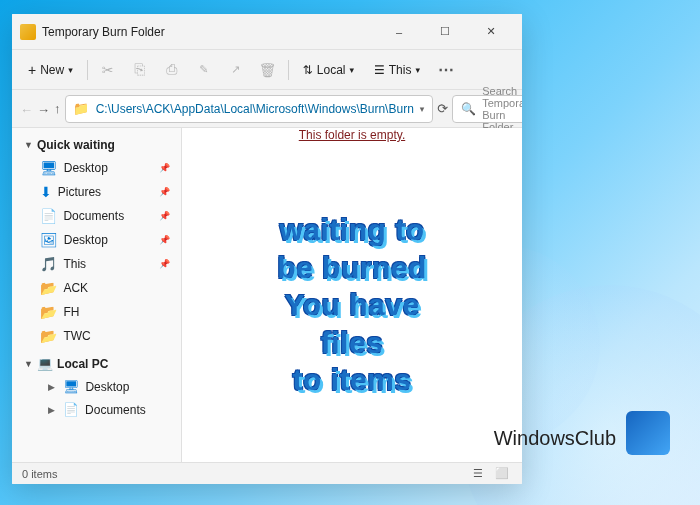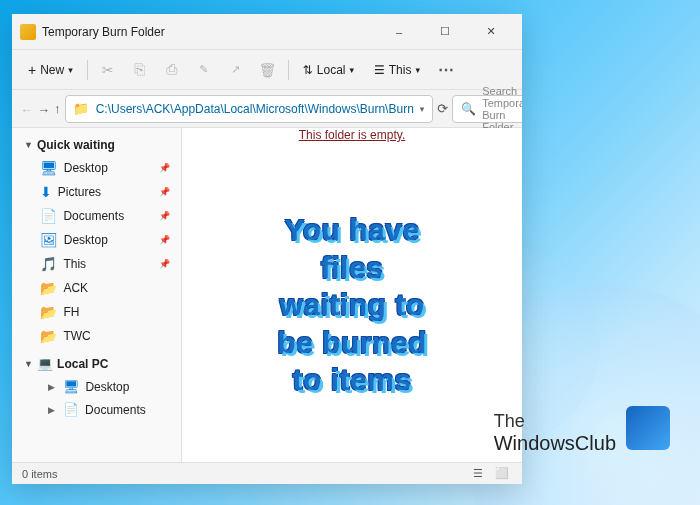--- a/index.html
+++ b/index.html
@@ -465,37 +465,36 @@
           <span style="font-size:13px;color:#0078d4;">📄</span>
           <span>Documents</span>
         </div>
       </div>
     </div>
 
     <div class="content-pane">
       <div class="empty-text">This folder is empty.</div>
 
       <div class="burn-message">
+        <div class="burn-message-text">waiting to be burned</div>
         <div class="burn-message-text">You have files</div>
-        <div class="burn-message-text">waiting to be burned</div>
         <div class="burn-message-text">to items</div>
       </div>
     </div>
   </div>
 
   <div class="status-bar">
     <span class="status-text">0 items</span>
     <div class="status-icons">
       <div class="status-view-btn">☰</div>
       <div class="status-view-btn">⬜</div>
     </div>
   </div>
 </div>
 
 <div class="watermark">
   <div style="display:flex; align-items:center; gap:4px;">
     <div style="text-align:left;">
-      <div class="watermark-the">The</div>
       <div class="watermark-name">WindowsClub</div>
     </div>
     <div class="watermark-logo" style="width:44px;height:44px;background:linear-gradient(135deg,#1565c0,#42a5f5);border-radius:6px;flex-shrink:0;"></div>
   </div>
 </div>
 
 </body></html>

